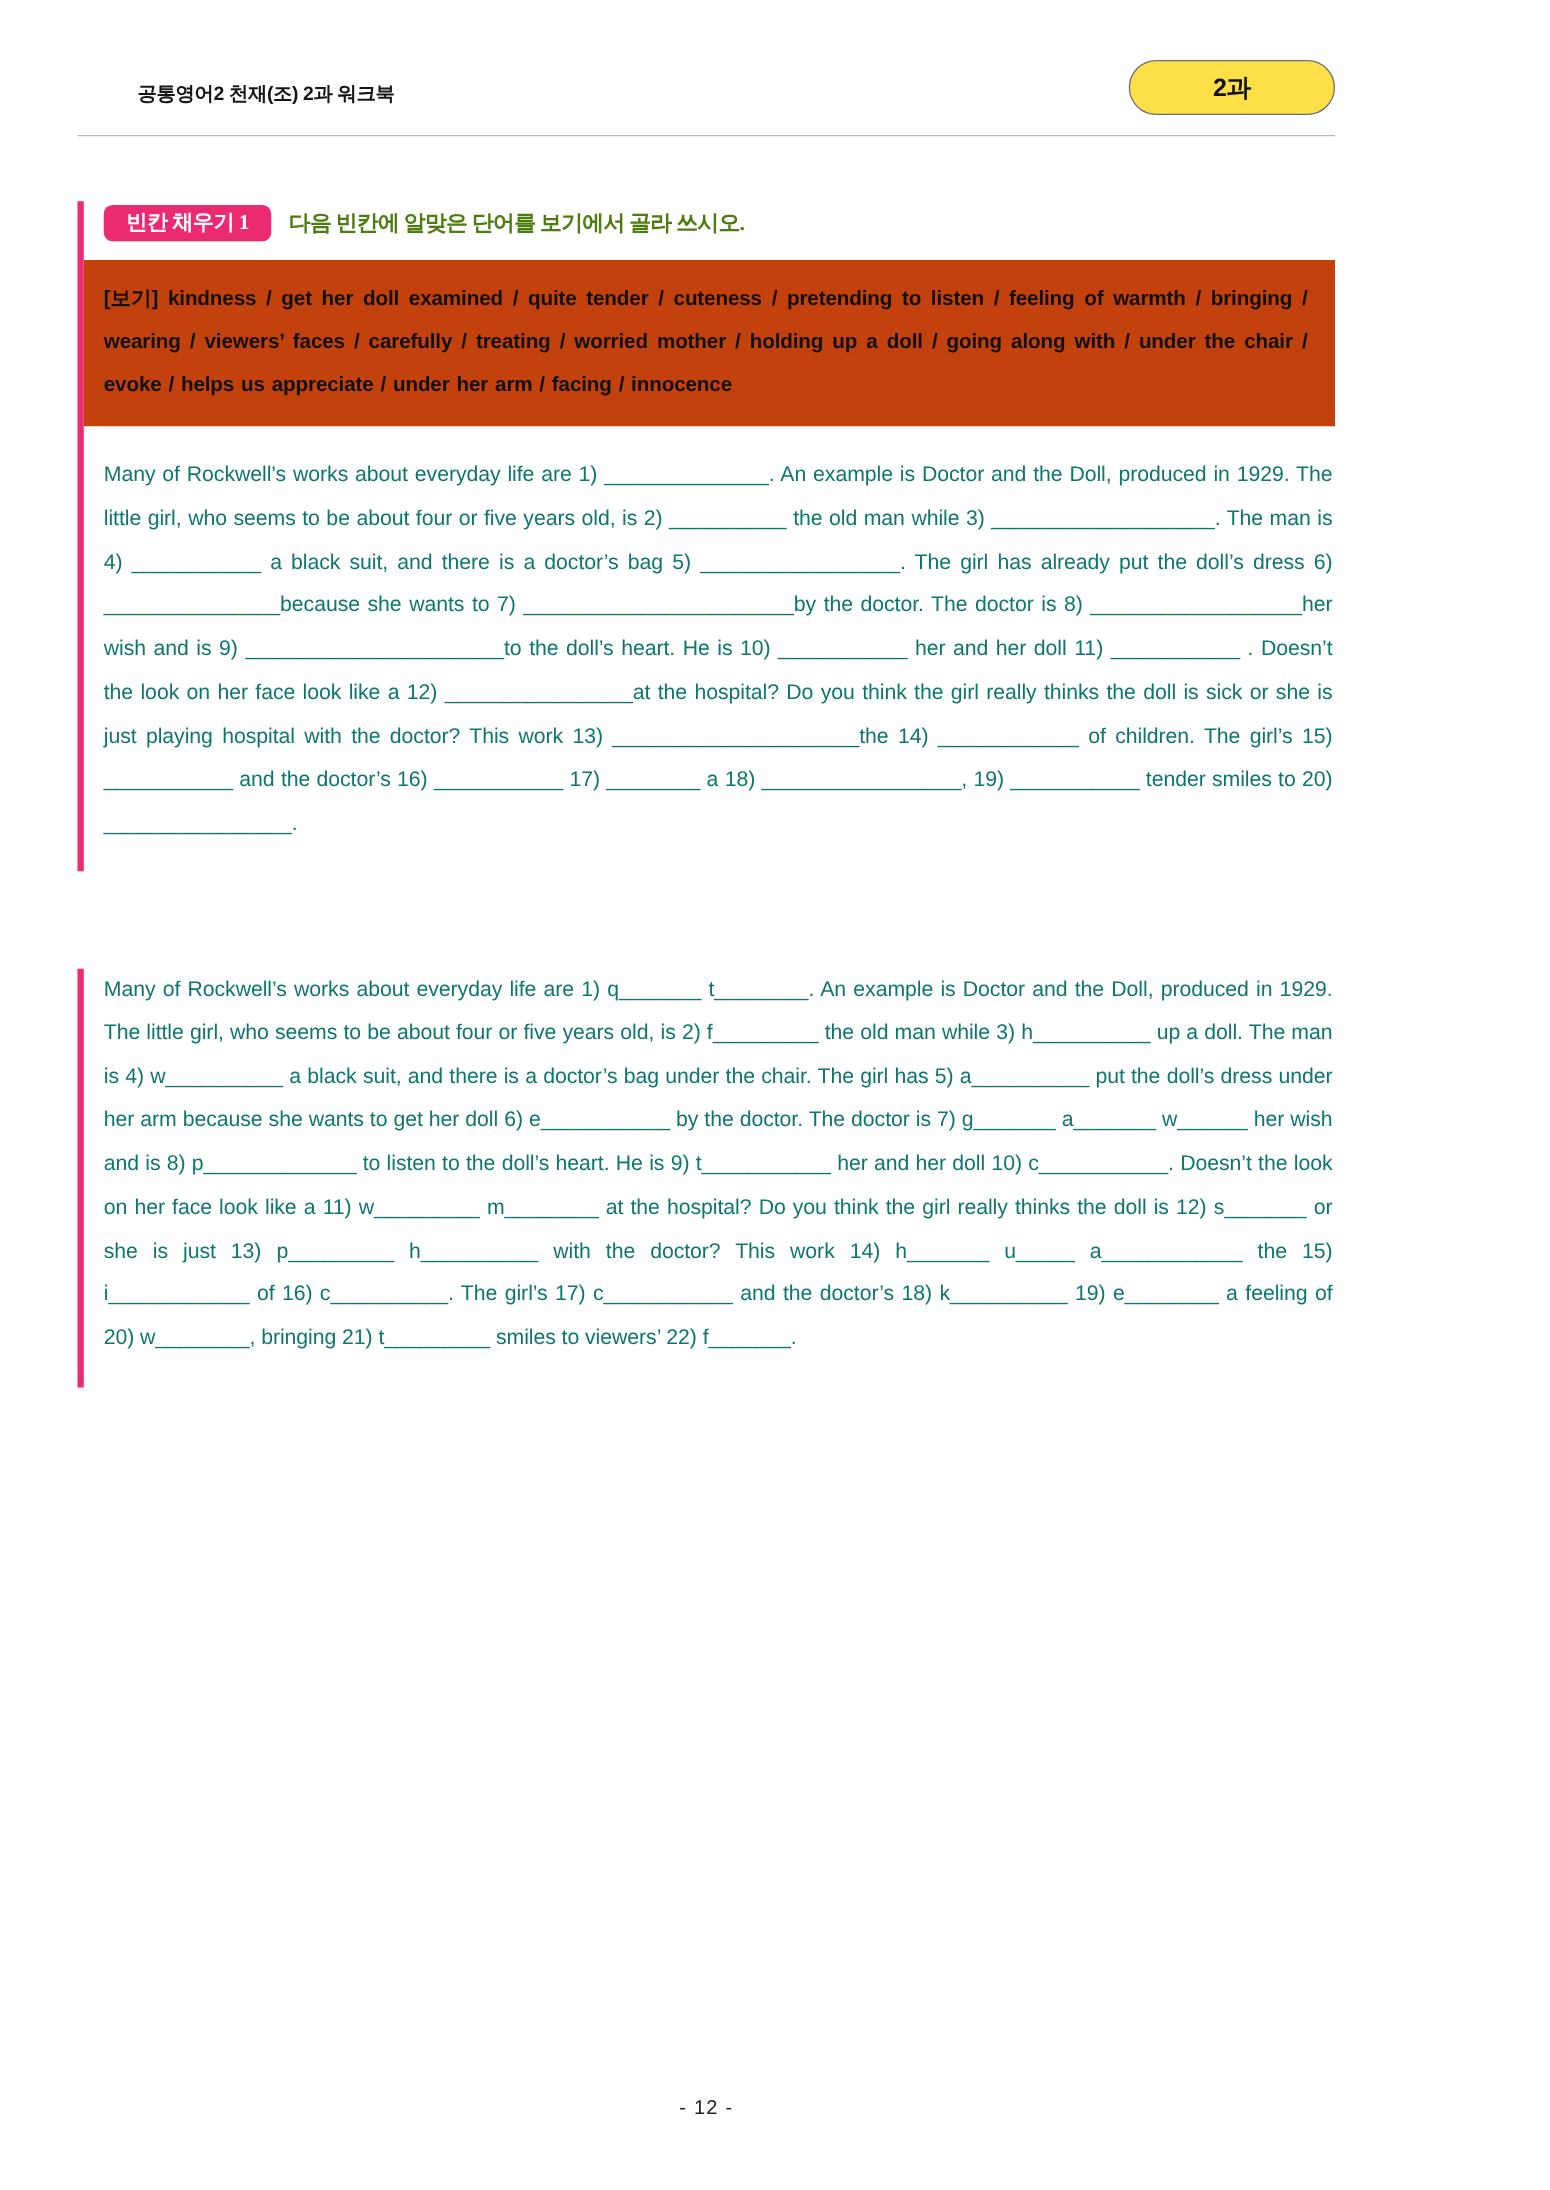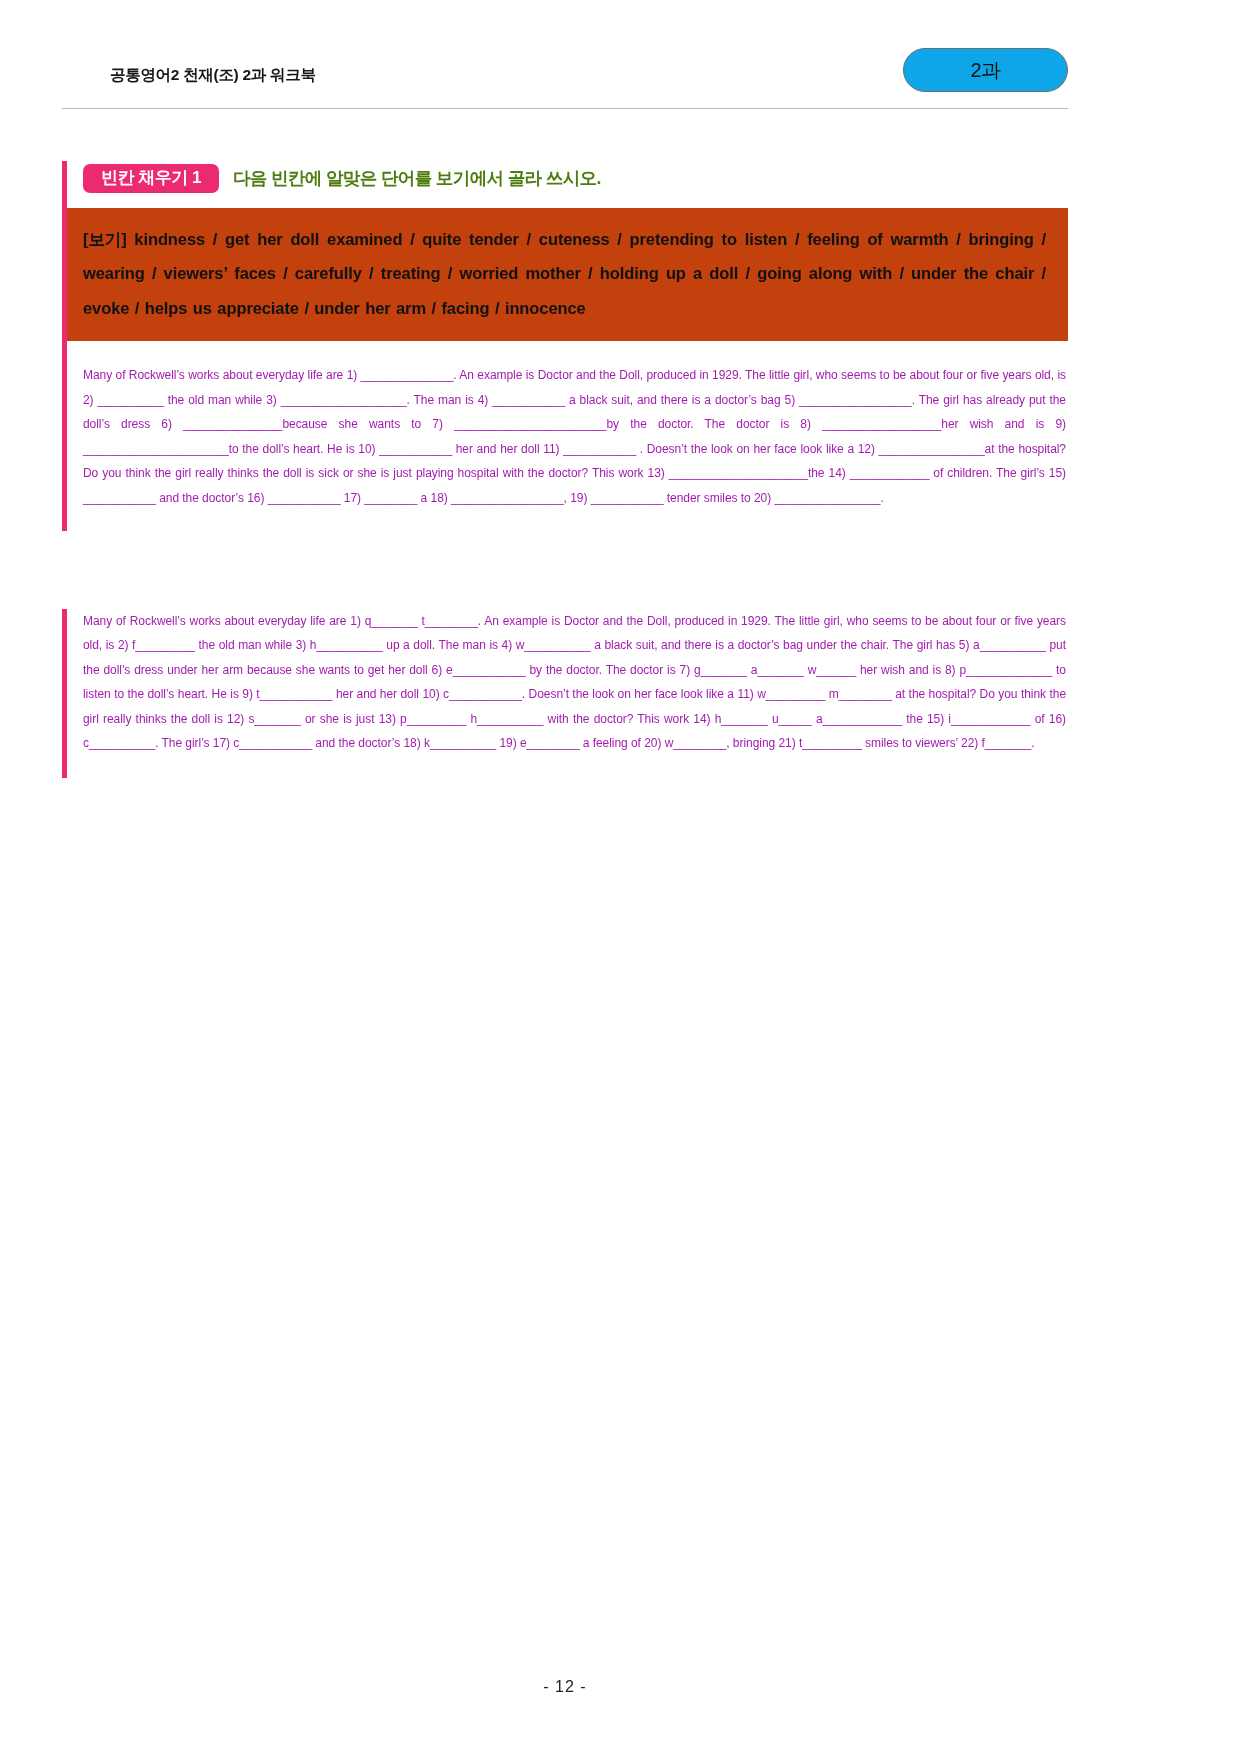--- a/index.html
+++ b/index.html
@@ -41,26 +41,26 @@
     white-space: nowrap;
   }
   .lesson-badge {
     position: absolute;
     right: 0px;
     top: 48px;
     width: 165px;
     height: 44px;
     border: 1.4px solid #6e6e6e;
     border-radius: 24px;
-    background: #0ea5e9;
+    background: #fde047;
     display: flex;
     align-items: center;
     justify-content: center;
     font-size: 20px;
-    font-weight: normal;
+    font-weight: bold;
     letter-spacing: -0.5px;
     color: #111111;
     box-sizing: border-box;
   }
 
   
   .section {
     position: relative;
     margin: 0 62px 0 62px;
     padding-left: 0;
@@ -74,20 +74,21 @@
 
   .sec1 { margin-top: 52px; }
   .sec2 { margin-top: 78px; }
 
   .section-head {
     display: flex;
     align-items: center;
     gap: 14px;
     height: 34px;
     margin-bottom: 13px;
+    font-family: Liberation Serif, serif;
   }
   .pill {
     background: #ec2a72;
     color: #ffffff;
     font-size: 17px;
     font-weight: bold;
     letter-spacing: -0.5px;
     border-radius: 7px;
     padding: 5px 18px 7px 18px;
     line-height: 1;
@@ -112,23 +113,23 @@
     color: #111111;
     text-align: justify;
     letter-spacing: -0.1px;
     word-spacing: 1px;
     margin-left: -16px;
     padding-left: 16px;
   }
 
   
   .passage {
-    font-size: 12px;
+    font-size: 17px;
     line-height: 2.05;
-    color: #a21caf;
+    color: #0f766e;
     text-align: justify;
     text-justify: inter-word;
     letter-spacing: -0.05px;
     padding-right: 2px;
   }
   .sec1 .passage { margin-top: 22px; padding-bottom: 20px; }
   .sec2 .passage { margin-top: 4px; padding-bottom: 22px; }
 
   
   .footer {

